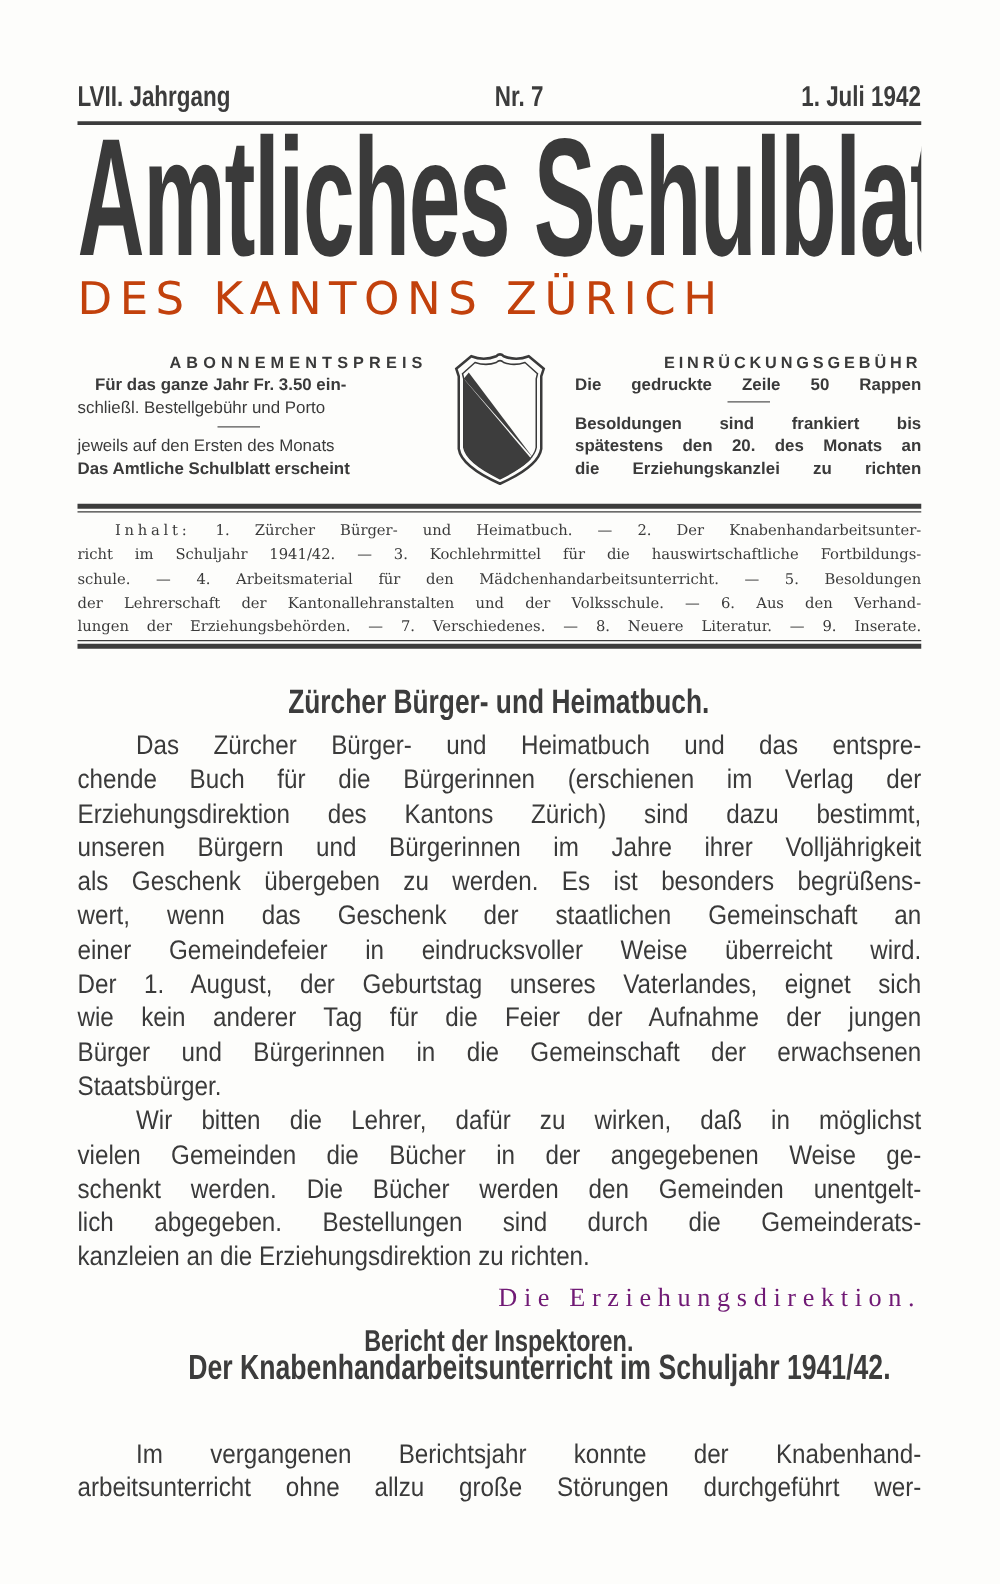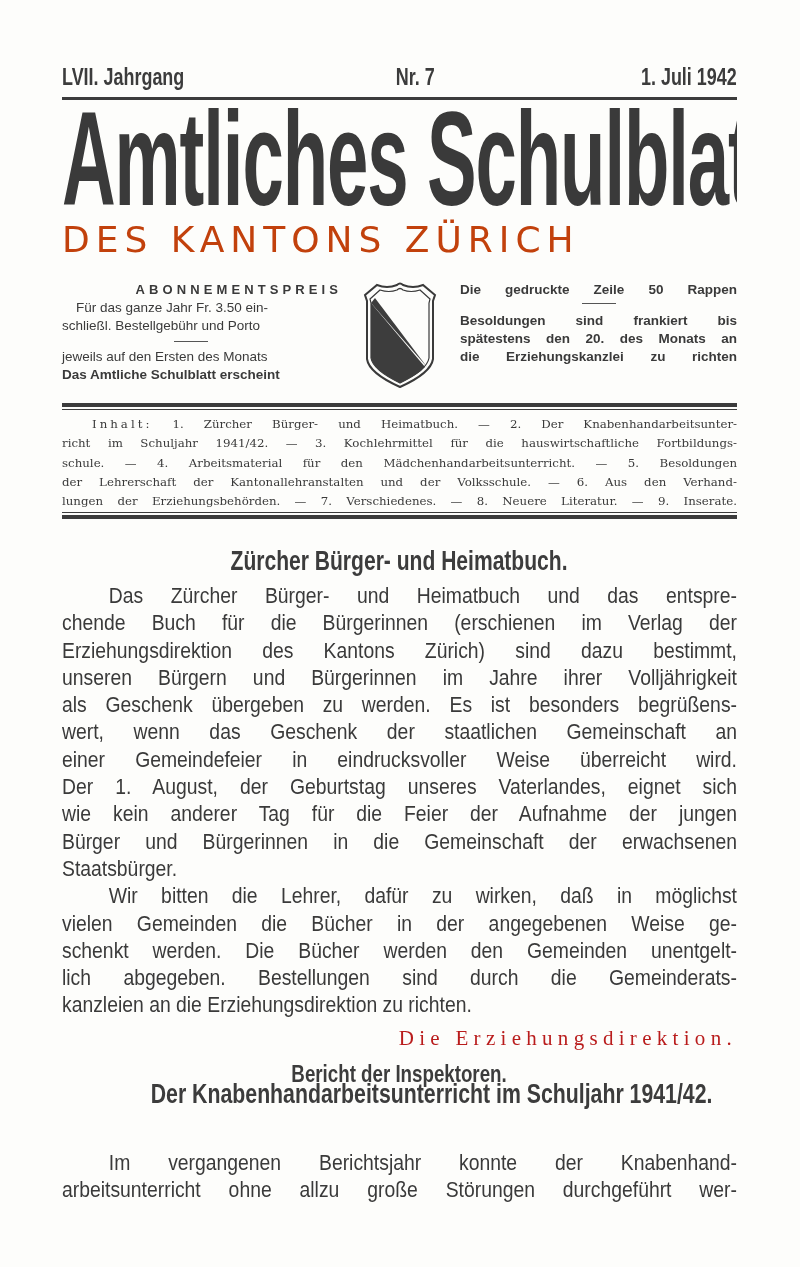--- a/index.html
+++ b/index.html
@@ -101,21 +101,21 @@
     font-family: Liberation Sans, sans-serif;
     font-size: 21.5px;
     line-height: 27.3px;
     color: #3a3a3a;
   }
   .body-text .line { display: block; text-align: justify; text-align-last: justify; white-space: nowrap; transform: scaleX(0.9); transform-origin: left top; width: 750px; }
   .body-text .line.last { text-align-last: left; }
   .body-text .indent { padding-left: 52px; width: 698px; }
   .signature {
     position: absolute; right: 0; top: 1026px;
-    font-family: "Liberation Serif", serif; font-size: 21px; letter-spacing: 5.3px; color: #b91c1c;
+    font-family: "Liberation Serif", serif; font-size: 21px; letter-spacing: 5.3px; color: #701a75;
     white-space: nowrap;
   }
 </style>
 </head>
 <body>
 
 <div class="page">
 
   <div class="topline" style="width:865px;">
     <span style="left:0;">LVII. Jahrgang</span>
@@ -124,37 +124,38 @@
   </div>
   <div class="rule-top"></div>
 
   <div class="masthead">
     <div class="masthead-title">Amtliches Schulblatt</div>
   </div>
   <div class="subtitle">DES KANTONS ZÜRICH</div>
 
   <div class="col col-left">
     <div class="spaced-head">ABONNEMENTSPREIS</div>
-    <div class="bold-line" style="font-weight:normal;padding-left:14px;">Für das ganze Jahr Fr. 3.50 ein-</div>
+    <div class="bold-line" style="font-weight:bold;padding-left:14px;">Für das ganze Jahr Fr. 3.50 ein-</div>
     <div class="bold-line" style="font-weight:normal;">schließl. Bestellgebühr und Porto</div>
     <div class="short-rule"></div>
     <div class="bold-line" style="font-weight:normal;">jeweils auf den Ersten des Monats</div>
     <div class="bold-line">Das Amtliche Schulblatt erscheint</div>
   </div>
 
   <div class="shield">
     <svg width="82" height="110" viewBox="0 0 82 110" xmlns="http://www.w3.org/2000/svg">
       <path d="M6 14 L18 4 Q28 8 38 4 Q41 1 44 4 Q54 8 64 4 L76 14 L74 20 L74 78 Q72 92 41 106 Q10 92 8 78 L8 20 Z" fill="#fdfdfb" stroke="#3a3a3a" stroke-width="2"></path>
       <path d="M11 18 L21 9 Q30 12 38 9 Q41 6 44 9 Q52 12 61 9 L71 18 L70 22 L70 77 Q68 89 41 102 Q14 89 12 77 L12 22 Z" fill="none" stroke="#3a3a3a" stroke-width="1.2"></path>
       <path d="M12 22 L12 77 Q14 89 41 102 Q60 93 66 86 Z" fill="#3d3d3d"></path>
       <path d="M12 22 L16 17 L68 86 Z" fill="#3d3d3d"></path>
     </svg>
   </div>
 
   <div class="col col-right">
+    <div class="spaced-head">EINRÜCKUNGSGEBÜHR</div>
     <div class="bold-line just">Die gedruckte Zeile 50 Rappen</div>
     <div class="short-rule" style="margin-top:4px;margin-bottom:8px;"></div>
     <div class="bold-line just">Besoldungen sind frankiert bis</div>
     <div class="bold-line just">spätestens den 20. des Monats an</div>
     <div class="bold-line just">die Erziehungskanzlei zu richten</div>
   </div>
 
   <div class="double-rule" style="top:403px;">
     <div class="thick"></div>
       <div class="thin"></div>

